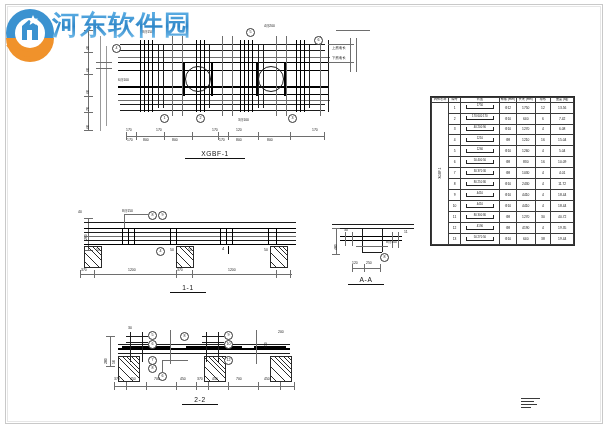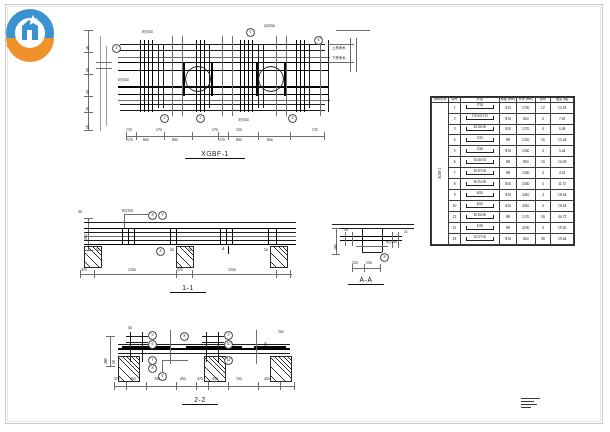--- a/index.html
+++ b/index.html
@@ -575,14 +575,15 @@
 
   <svg class="wm wm-logo" viewBox="0 0 56 58">
     <circle cx="28" cy="27" r="24" fill="#3b92d0"></circle>
     <path d="M4 32 a24 24 0 0 0 48 0 z" fill="#f0922b"></path>
     <circle cx="28" cy="27" r="15" fill="#ffffff"></circle>
     <path d="M20 20 l8 -7 l8 7 v14 h-16 z" fill="#3b92d0"></path>
     <rect x="25" y="24" width="5" height="12" fill="#ffffff"></rect>
     <path d="M31 9 l1.6 3.4 l3.6 .4 l-2.7 2.5 .8 3.6 -3.3 -1.9 -3.3 1.9 .8 -3.6 -2.7 -2.5 3.6 -.4 z" fill="#ffffff"></path>
     <path d="M6 38 q10 10 22 10" stroke="#f0922b" stroke-width="5" fill="none"></path>
   </svg>
+  <div class="wm wm-cn">河东软件园</div>
 
 </div>
 
 </body></html>

